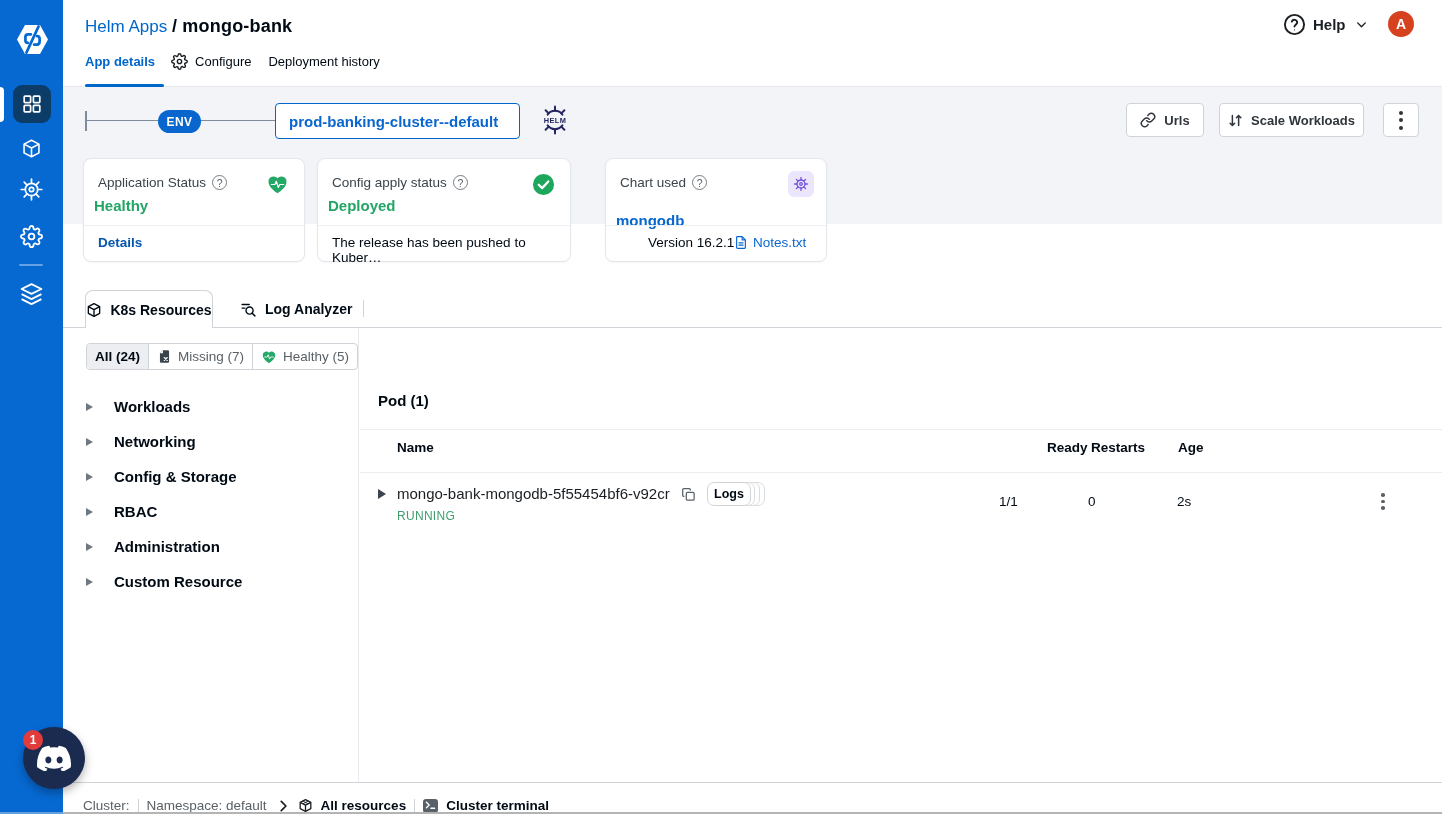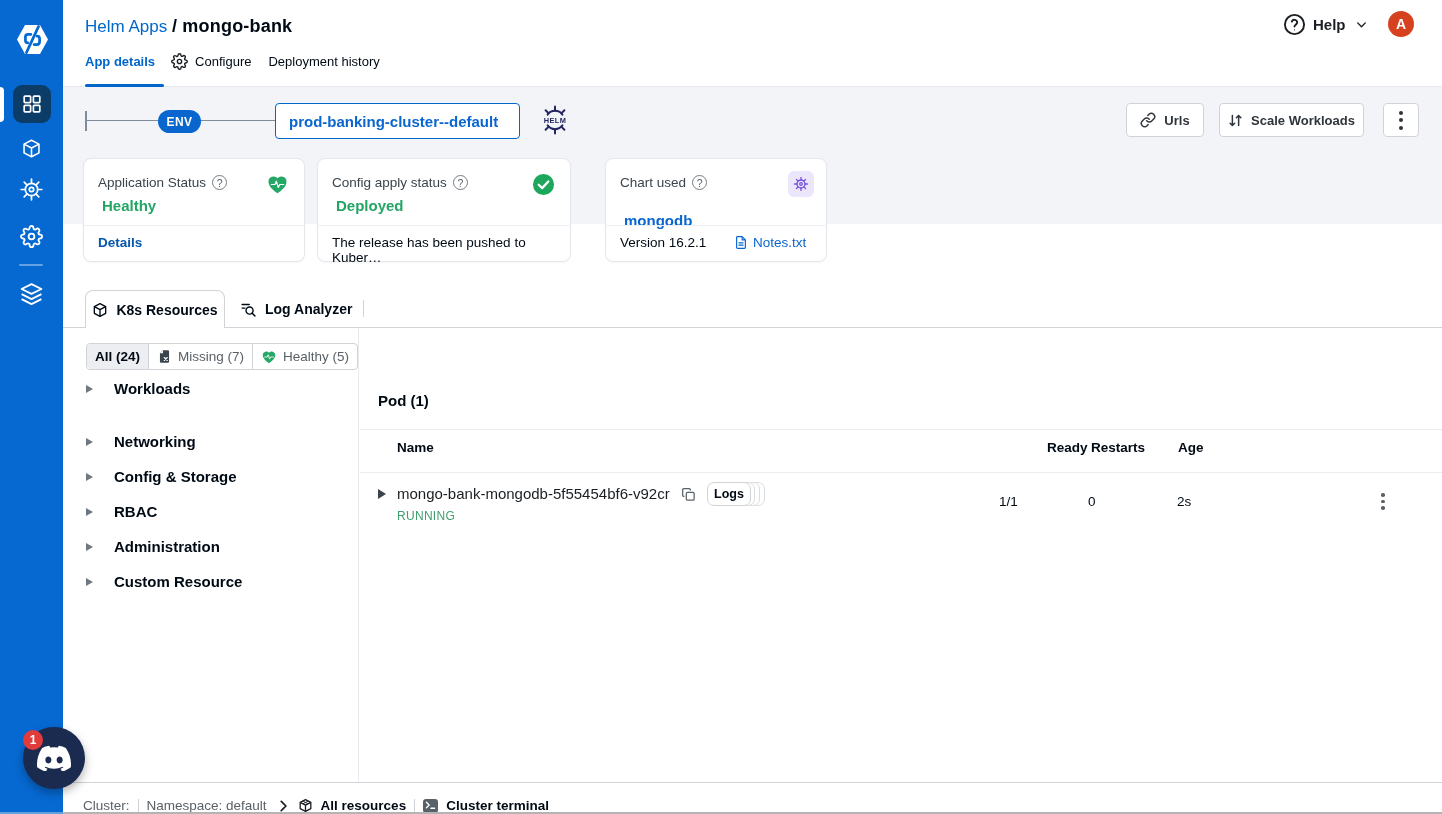--- a/index.html
+++ b/index.html
@@ -26,27 +26,27 @@
   #envline { position:absolute; left:85px; top:120px; width:190px; height:1px; background:#7e8c9e; }
   #envtick { position:absolute; left:85px; top:111px; width:1.5px; height:20px; background:#7e8c9e; }
   #envpill { position:absolute; left:158px; top:110px; width:43px; height:23px; background:#0966cf; border-radius:12px; color:#fff; font-size:12px; font-weight:bold; display:flex; align-items:center; justify-content:center; letter-spacing:.4px;}
   #envselect { position:absolute; left:275px; top:103px; width:245px; height:36px; background:#fff; border:1px solid #0066cc; border-radius:4px; color:#0966cf; font-size:15px; font-weight:bold; display:flex; align-items:center; padding-left:13px; }
   #helmlogo { position:absolute; left:542px; top:102px; }
   
   .btn { position:absolute; top:103px; height:34px; background:#fff; border:1px solid #d0d4d9; border-radius:4px; display:flex; align-items:center; justify-content:center; font-size:13px; font-weight:bold; color:#2f353a; gap:8px; }
   
   .card { position:absolute; top:158px; height:104px; background:#fff; border:1px solid #e3e6ea; border-radius:8px; box-shadow:0 1px 2px rgba(0,0,0,.04); }
   .card .title { position:absolute; left:14px; top:16px; font-size:13.5px; color:#3b444c; display:flex; align-items:center; gap:6px; }
-  .card .value { position:absolute; left:18px; top:38px; font-size:15px; font-weight:bold; }
+  .card .value { position:absolute; left:10px; top:38px; font-size:15px; font-weight:bold; }
   .card .divider { position:absolute; left:0; top:66px; width:100%; height:1px; background:#edf0f3; }
   .card .foot { position:absolute; left:14px; top:76px; font-size:13.5px; }
   .qicon { width:15px; height:15px; border:1px solid #767d84; border-radius:50%; color:#596168; font-size:10.5px; display:inline-flex; align-items:center; justify-content:center; }
   
   #resline { position:absolute; left:63px; top:327px; width:1379px; height:1px; background:#d0d4d9; }
-  #k8stab { position:absolute; left:85px; top:290px; width:140px; height:38px; background:#fff; border:1px solid #d0d4d9; border-bottom:none; border-radius:8px 8px 0 0; display:flex; align-items:center; justify-content:center; gap:8px; font-size:14px; font-weight:bold; color:#000a14; z-index:2; }
+  #k8stab { position:absolute; left:85px; top:290px; width:128px; height:38px; background:#fff; border:1px solid #d0d4d9; border-bottom:none; border-radius:8px 8px 0 0; display:flex; align-items:center; justify-content:center; gap:8px; font-size:14px; font-weight:bold; color:#000a14; z-index:2; }
   #logtab { position:absolute; left:240px; top:295px; height:28px; display:flex; align-items:center; gap:8px; font-size:14px; font-weight:bold; color:#000a14; }
   #tabsep { position:absolute; left:363px; top:300px; width:1px; height:17px; background:#d0d4d9; }
   
   #pills { position:absolute; left:86px; top:343px; height:27px; z-index:3; display:flex; border:1px solid #d0d4d9; border-radius:4px; background:#fff; overflow:hidden; }
   #pills .seg { display:flex; align-items:center; padding:0 8px; gap:6px; font-size:13.5px; color:#596168; border-right:1px solid #d0d4d9; }
   #pills .seg:last-child { border-right:none; }
   #pills .seg.sel { background:#eceef1; color:#000a14; font-weight:bold; }
   
   #treepanel { position:absolute; left:63px; top:328px; width:296px; height:454px; background:#fff; border-right:1px solid #e8eaed; }
   .titem { position:absolute; left:86px; font-size:15px; font-weight:bold; color:#000a14; display:flex; align-items:center; gap:21px; }
@@ -220,21 +220,21 @@
       <line x1="7.5" y1="13.5" x2="3.8" y2="13.5"></line>
       <line x1="19.5" y1="13.5" x2="23.2" y2="13.5"></line>
       <line x1="9.3" y1="9.3" x2="6.6" y2="6.6"></line>
       <line x1="17.7" y1="17.7" x2="20.4" y2="20.4"></line>
       <line x1="9.3" y1="17.7" x2="6.6" y2="20.4"></line>
       <line x1="17.7" y1="9.3" x2="20.4" y2="6.6"></line>
     </svg>
   </div>
   <div class="value" style="color:#0966cf;margin-top:15px;">mongodb</div>
   <div class="divider"></div>
-  <div class="foot" style="color:#000a14;">Version 16.2.1</div>
+  <div class="foot" style="color:#000a14;margin-left:28px;">Version 16.2.1</div>
   <div class="foot" style="left:128px;color:#0966cf;font-weight:normal;display:flex;align-items:center;gap:5px;">
     <svg width="14" height="15" viewBox="0 0 24 24" fill="none" stroke="#0966cf" stroke-width="2" stroke-linejoin="round">
       <path d="M14 2 L6 2 A1.5 1.5 0 0 0 4.5 3.5 L4.5 20.5 A1.5 1.5 0 0 0 6 22 L18 22 A1.5 1.5 0 0 0 19.5 20.5 L19.5 7.5 Z"></path>
       <path d="M14 2 L14 7.5 L19.5 7.5" fill="none"></path>
       <line x1="8.5" y1="12.5" x2="15.5" y2="12.5" stroke-linecap="round"></line>
       <line x1="8.5" y1="16.5" x2="15.5" y2="16.5" stroke-linecap="round"></line>
     </svg>Notes.txt</div>
 </div>
 
 <div id="resline"></div>
@@ -261,21 +261,21 @@
       <path d="M11.6 13.6 L16.4 18.4 M16.4 13.6 L11.6 18.4" stroke="#fff" stroke-width="1.7" stroke-linecap="round"></path>
     </svg>Missing (7)</div>
   <div class="seg">
     <svg width="16" height="16" viewBox="0 0 24 24">
       <path d="M12 21.2 C8.2 18.6 2.6 14.4 2.6 8.9 A5.3 5.3 0 0 1 12 5.6 A5.3 5.3 0 0 1 21.4 8.9 C21.4 14.4 15.8 18.6 12 21.2 Z" fill="#24a865"></path>
       <path d="M5.5 12 L9.3 12 L10.8 8.6 L12.8 15 L14.4 12 L18.5 12" fill="none" stroke="#fff" stroke-width="1.3" stroke-linecap="round" stroke-linejoin="round"></path>
     </svg>Healthy (5)</div>
 </div>
 
 <div id="treepanel"></div>
-<div class="titem" style="top:380px;"><span class="tri"></span>Workloads</div>
+<div class="titem" style="top:398px;"><span class="tri"></span>Workloads</div>
 <div class="titem" style="top:433px;"><span class="tri"></span>Networking</div>
 <div class="titem" style="top:468px;"><span class="tri"></span>Config &amp; Storage</div>
 <div class="titem" style="top:503px;"><span class="tri"></span>RBAC</div>
 <div class="titem" style="top:538px;"><span class="tri"></span>Administration</div>
 <div class="titem" style="top:573px;"><span class="tri"></span>Custom Resource</div>
 
 <div id="podtitle">Pod (1)</div>
 <div id="tline1"></div>
 <div id="tline2"></div>
 <div class="th" style="left:397px;">Name</div>

